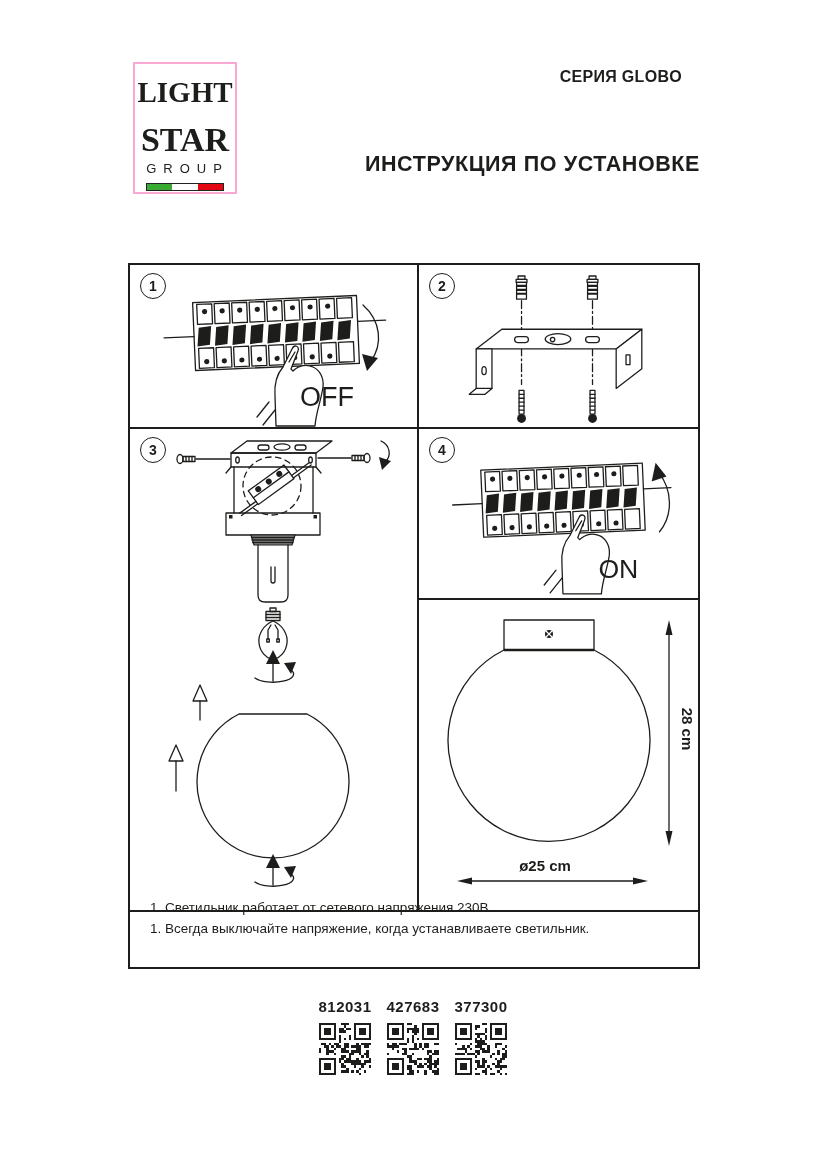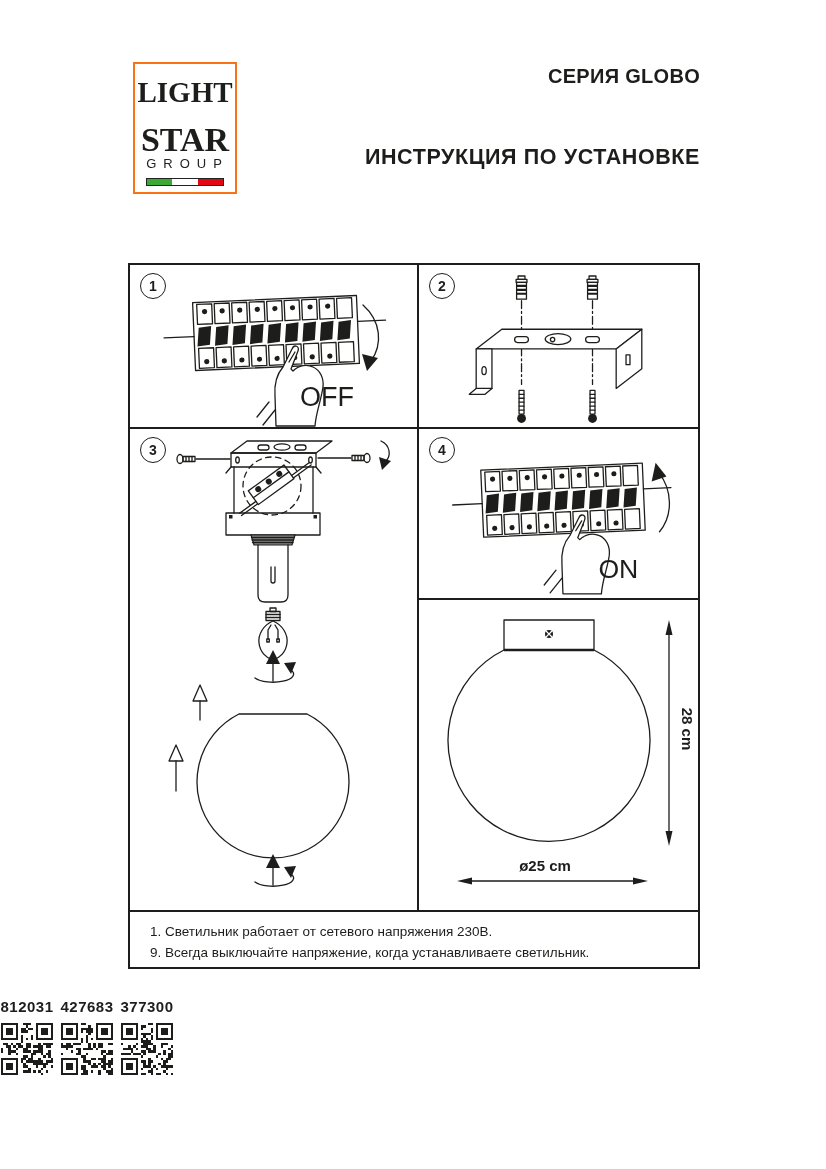--- a/index.html
+++ b/index.html
@@ -1,27 +1,27 @@
 <!DOCTYPE html>
 <html><head>
 <meta charset="utf-8">
 <style>
   html,body{margin:0;padding:0;background:#fff;}
   #page{position:relative;width:826px;height:1169px;background:#fff;overflow:hidden;
         font-family:"Liberation Sans",sans-serif;color:#1d1d1b;}
   
   .logo-box{position:absolute;left:133px;top:62px;width:104px;height:132px;
-            border:2px solid #f97316;box-sizing:border-box;text-align:center;background:#fff;}
+            border:2px solid #f9a8d4;box-sizing:border-box;text-align:center;background:#fff;}
   .logo-light{font-family:"Liberation Serif",serif;font-weight:bold;font-size:29px;line-height:29px;margin-top:14px;letter-spacing:0px;}
   .logo-star{font-family:"Liberation Serif",serif;font-weight:bold;font-size:34px;line-height:33px;letter-spacing:0px;margin-top:16px;}
-  .logo-group{font-size:13px;letter-spacing:7px;margin-left:5px;color:#222;}
+  .logo-group{font-size:13px;letter-spacing:7px;margin-top:5px;margin-left:5px;color:#222;}
   .logo-flag{width:78px;height:8px;margin:7px auto 0;border:1px solid #222;display:flex;box-sizing:border-box;}
   .logo-flag span{flex:1;display:block;}
-  .hdr-series{position:absolute;top:62px;right:126px;text-align:right;font-weight:bold;font-size:20px;line-height:29px;letter-spacing:0.3px;}
-  .hdr-title{position:absolute;top:143px;right:126px;text-align:right;font-weight:bold;font-size:21.5px;line-height:28px;letter-spacing:0.6px;}
+  .hdr-series{position:absolute;top:62px;right:144px;text-align:right;font-weight:bold;font-size:16px;line-height:29px;letter-spacing:0.3px;}
+  .hdr-title{position:absolute;top:150px;right:126px;text-align:right;font-weight:bold;font-size:21.5px;line-height:28px;letter-spacing:0.6px;}
   
   .grid{position:absolute;left:128px;top:263px;width:572px;height:706px;
         border:2px solid #1d1d1b;box-sizing:border-box;background:#fff;}
   .div-v{position:absolute;left:287px;top:0;width:2px;height:645px;background:#1d1d1b;}
   .div-h1{position:absolute;left:0;top:162px;width:100%;height:2px;background:#1d1d1b;}
   .div-h2{position:absolute;left:287px;top:333px;right:0;height:2px;background:#1d1d1b;}
   .div-h3{position:absolute;left:0;top:645px;width:100%;height:2px;background:#1d1d1b;}
   .panel{position:absolute;overflow:hidden;}
   .p1{left:0;top:0;width:287px;height:162px;}
   .p2{left:289px;top:0;width:279px;height:162px;}
@@ -32,24 +32,24 @@
          border-radius:50%;box-sizing:border-box;display:flex;align-items:center;justify-content:center;
          font-size:14px;font-weight:bold;background:#fff;z-index:2;}
   .panel svg{position:absolute;left:0;top:0;width:100%;height:100%;color:#1d1d1b;}
   .ln{stroke:#1d1d1b;fill:none;stroke-width:1.3;stroke-linejoin:round;stroke-linecap:round;}
   .fil{fill:#1d1d1b;stroke:none;}
   .wht{fill:#fff;stroke:#1d1d1b;stroke-width:1.3;stroke-linejoin:round;stroke-linecap:round;}
   svg text{font-family:"Liberation Sans",sans-serif;fill:#1d1d1b;}
   .lbl{font-size:27px;}
   .dim{font-size:15px;font-weight:bold;}
   
-  .notes{position:absolute;left:0;top:647px;width:572px;height:72px;box-sizing:border-box;
+  .notes{position:absolute;left:0;top:623px;width:572px;height:72px;box-sizing:border-box;
          padding:9px 14px 0 20px;font-size:13.5px;line-height:21px;}
   
-  .articles{position:absolute;left:0;top:998px;width:826px;display:flex;justify-content:flex-start;gap:6px;}
+  .articles{position:absolute;left:0;top:998px;width:826px;display:flex;justify-content:center;gap:14px;}
   .article{width:54px;text-align:center;}
   .article-code{font-size:15px;font-weight:bold;letter-spacing:0.5px;margin-bottom:8px;}
   .qr{width:52px;height:52px;margin:0 auto;}
   .qr svg{width:100%;height:100%;display:block;}
   .qr rect{fill:#1d1d1b;}
   
   .footer{position:absolute;left:0;top:1103px;width:826px;text-align:center;
           font-size:19px;font-weight:bold;letter-spacing:0.3px;}
 </style>
 </head>
@@ -280,21 +280,21 @@
           <path class="ln" d="M52,281 H214" stroke-width="1.2"></path>
           <polygon class="fil" points="38,281 53,277.5 53,284.5"></polygon>
           <polygon class="fil" points="229,281 214,277.5 214,284.5"></polygon>
           <text class="dim" x="126" y="271" text-anchor="middle">ø25 cm</text>
         </g>
       </svg>
     </div>
 
     <div class="notes">
       <div>1. Светильник работает от сетевого напряжения 230В.</div>
-      <div>9. Всегда выключайте напряжение, когда устанавливаете светильник.</div>
+      <div>1. Всегда выключайте напряжение, когда устанавливаете светильник.</div>
     </div>
   </div>
 
   <div class="articles">
     <div class="article">
       <div class="article-code">812031</div>
       <div class="qr">
           <svg viewBox="0 0 21 21" shape-rendering="crispEdges" aria-hidden="true">
             <rect x="0" y="0" width="1" height="1"></rect>
             <rect x="1" y="0" width="1" height="1"></rect>

